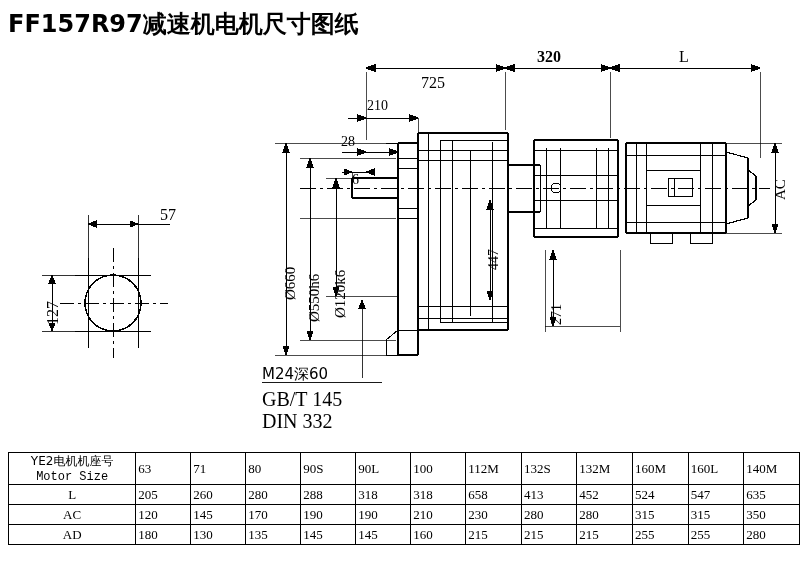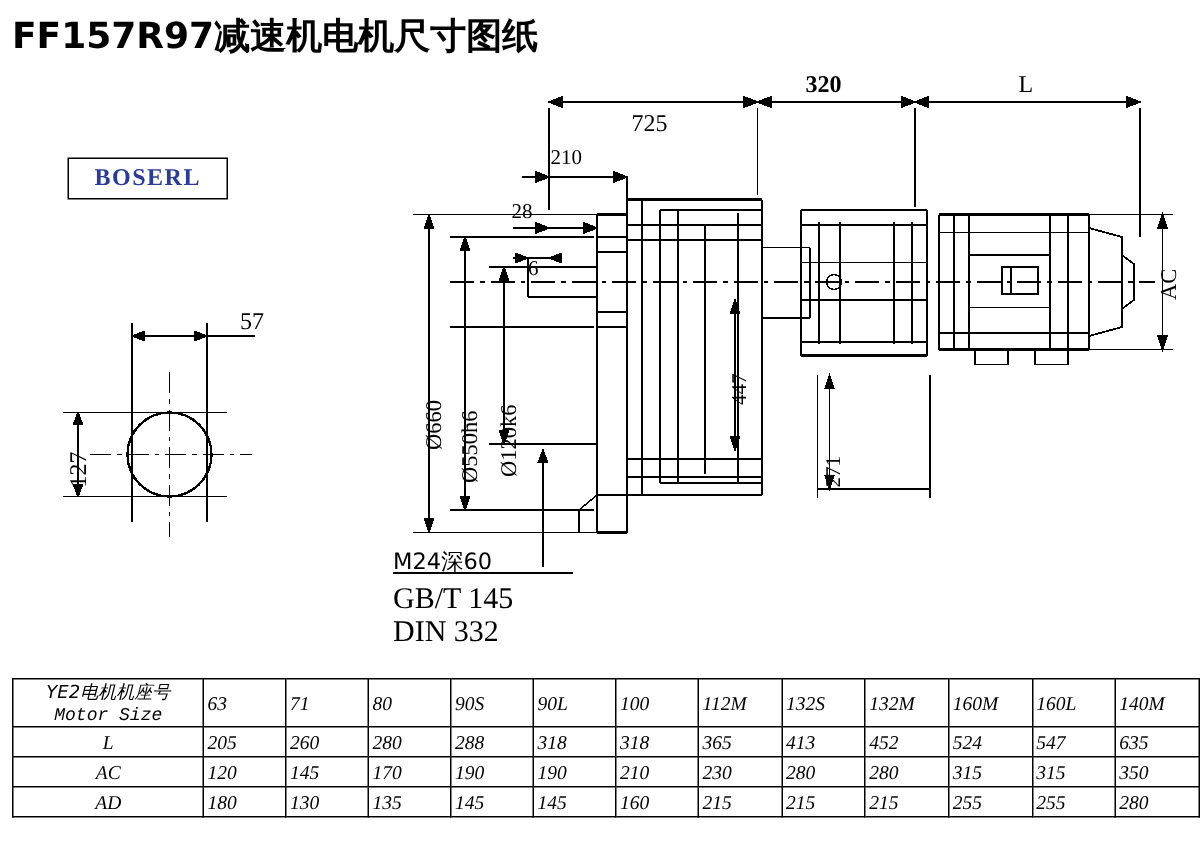--- a/index.html
+++ b/index.html
@@ -39,21 +39,20 @@
   .t15{font-size:15px;}
   .t16{font-size:16px;}
   .rot90{transform:rotate(-90deg);transform-origin:left top;}
 
   
   .tbl{
     position:absolute;left:8px;top:452px;
     border-collapse:collapse;
     font-family:"Liberation Serif", serif;
     font-size:13px;
-    font-style:italic;
   }
   .tbl td{
     border:1px solid #000;
     text-align:left;
     height:19px;
     padding:0 2px;
   }
   .tbl td.lbl{width:128px;text-align:center;}
   .tbl td.val{width:52px;}
   .tbl tr.head td{height:28px;}
@@ -62,23 +61,20 @@
 
   svg.overlay{position:absolute;left:0;top:0;width:800px;height:561px;}
 </style>
 </head>
 <body>
 
 <div id="stage">
 
   <div class="title">FF157R97减速机电机尺寸图纸</div>
 
-  <div class="logo-box">
-    <span class="logo-text">BOSERL</span>
-  </div>
 
   <svg class="overlay" viewBox="0 0 800 561">
     <g stroke="#000" fill="none" stroke-width="1" shape-rendering="crispEdges">
 
       <circle cx="113" cy="303" r="28" stroke-width="1.6"></circle>
 
       <path d="M75 275 L151 275 M75 331 L151 331" stroke-width="1"></path>
       <path d="M88 258 L88 348 M138 258 L138 348" stroke-width="1"></path>
 
       <path d="M60 303 L168 303" stroke-dasharray="14,4,3,4"></path>
@@ -296,21 +292,21 @@
         <td class="val">140M</td>
       </tr>
       <tr>
         <td class="lbl">L</td>
         <td class="val">205</td>
         <td class="val">260</td>
         <td class="val">280</td>
         <td class="val">288</td>
         <td class="val">318</td>
         <td class="val">318</td>
-        <td class="val">365</td>
+        <td class="val">658</td>
         <td class="val">413</td>
         <td class="val">452</td>
         <td class="val">524</td>
         <td class="val">547</td>
         <td class="val">635</td>
       </tr>
       <tr>
         <td class="lbl">AC</td>
         <td class="val">120</td>
         <td class="val">145</td>

